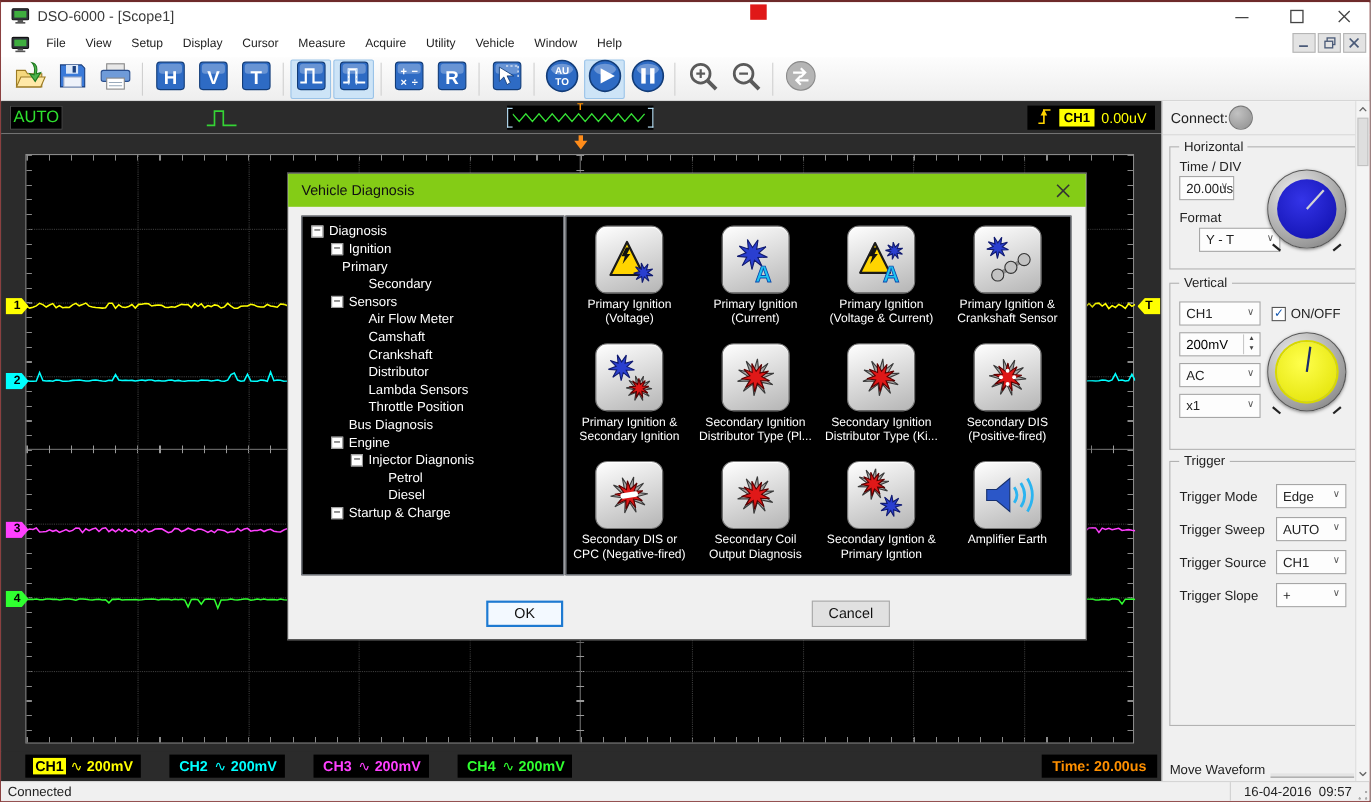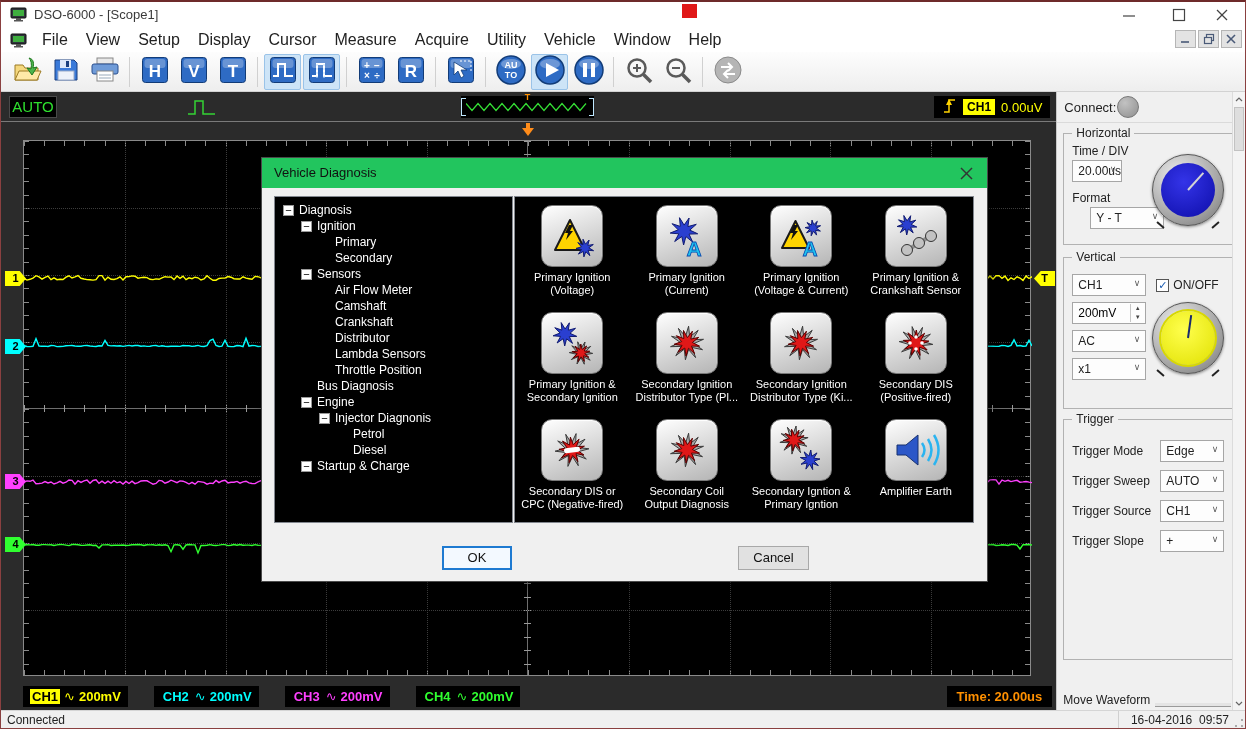--- a/index.html
+++ b/index.html
@@ -13,21 +13,21 @@
   .titlebar{position:relative; height:26px; background:#fff;}
   .app-icon16{position:absolute; left:9px; top:5px; width:17px; height:15px;}
   .title-text{position:absolute; left:33px; top:5px; font-size:13px; color:#3a3a3a;}
   .red-dot{position:absolute; left:681px; top:2px; width:15px; height:14px; background:#e01818;}
   .wb{position:absolute; top:6px; width:16px; height:14px; cursor:default;}
   .wb-min{left:1121px;} .wb-max{left:1171px;} .wb-close{left:1214px;}
   
   .menubar{position:relative; height:24px; background:#fff; display:flex; align-items:center;}
   .mb-icon{position:static; margin-left:9px;}
   .menu-items{display:flex; margin-left:6px;}
-  .menu-item{font-size:16px; color:#222; padding:2px 9px; cursor:default;}
+  .menu-item{font-size:11px; color:#222; padding:2px 9px; cursor:default;}
   .mdi{position:absolute; right:3px; top:2px; display:flex; gap:2px;}
   .mdi-btn{width:21px; height:18px; background:#e3e3e3; border:1px solid #b5b5b5; display:flex; align-items:center; justify-content:center;}
   
   .toolbar{height:40px; background:linear-gradient(#fdfdfd,#eeeeee); border-bottom:1px solid #d2d2d2; display:flex; align-items:center; padding-left:6px;}
   .tb-btn{width:37px; height:36px; display:flex; align-items:center; justify-content:center; border:1px solid transparent; border-radius:2px; margin:0 1px;}
   .tb-btn.selected{background:#cde4f7; border-color:#9ac3e8;}
   .tb-sep{width:1px; height:30px; background:#d0d0d0; margin:0 5px;}
   
   .main{display:flex; height:618px;}
   .scope-col{width:1057px; background:#2b2b2b; position:relative;}
@@ -107,21 +107,21 @@
   .vs-down{position:absolute; bottom:0; left:0; right:0;}
   .vs-thumb{position:absolute; left:1px; right:1px; top:15px; height:44px; background:#dedede; border:1px solid #c2c2c2;}
   
   .statusbar{position:relative; height:19px; background:#f0f0f0; border-top:1px solid #d5d5d5; display:flex; align-items:center; font-size:12px; color:#222;}
   .sb-left{padding-left:6px;}
   .sb-datetime{margin-left:auto; border-left:1px solid #d0d0d0; height:100%; display:flex; align-items:center; padding:0 16px 0 12px; white-space:pre;}
   .sb-grip{position:absolute; right:2px; bottom:2px; width:8px; height:8px;
     background:radial-gradient(circle at 7px 1px,#aaa 1px,transparent 1.4px),radial-gradient(circle at 7px 7px,#aaa 1px,transparent 1.4px),radial-gradient(circle at 1px 7px,#aaa 1px,transparent 1.4px);}
   
   .dialog{position:absolute; left:260px; top:155px; width:727px; height:425px; background:#f0f0f0; border:1px solid #4a4a4a; box-shadow:3px 4px 10px rgba(0,0,0,.5); z-index:50;}
-  .dlg-titlebar{position:relative; height:30px; background:#22c55e;}
+  .dlg-titlebar{position:relative; height:30px; background:#84cc16;}
   .dlg-title{position:absolute; left:12px; top:7px; font-size:13px; color:#111;}
   .dlg-close{position:absolute; right:13px; top:7px; width:16px; height:16px; display:flex; align-items:center; justify-content:center;}
   .tree-panel{position:absolute; left:12px; top:38px; width:239px; height:327px; background:#000; border:1px solid #82878f; overflow:hidden; padding-top:5px;}
   .tree-row{height:16px; display:flex; align-items:center; color:#fff; font-size:12px; white-space:nowrap;}
   .treebox{width:11px; height:11px; background:#fff; border:1px solid #9a9a9a; color:#000; font-size:11px; line-height:8px; text-align:center; margin-right:5px; flex:none;}
   .tree-spacer{width:16px; flex:none;}
   .grid-panel{position:absolute; left:252px; top:38px; width:460px; height:327px; background:#000; border:1px solid #82878f; display:grid; grid-template-columns:repeat(4,1fr); grid-template-rows:repeat(3,1fr); padding:2px 0;}
   .diag-cell{display:flex; flex-direction:column; align-items:center; padding-top:6px;}
   .diag-tile{width:62px; height:62px; border-radius:11px; background:linear-gradient(160deg,#ffffff,#b5b5b5); border:1px solid #787878; box-shadow:inset 0 1px 1px #fff,0 1px 3px rgba(0,0,0,.7); display:flex; align-items:center; justify-content:center;}
   .diag-label{color:#fff; font-size:11px; line-height:13px; text-align:center; margin-top:4px;}
@@ -563,21 +563,21 @@
     </div>
     <div class="tree-panel">
         <div class="tree-row" style="padding-left: 8px;">
           <span class="treebox">−</span>
           <span>Diagnosis</span>
         </div>
         <div class="tree-row" style="padding-left: 26px;">
           <span class="treebox">−</span>
           <span>Ignition</span>
         </div>
-        <div class="tree-row" style="padding-left: 44px;">
+        <div class="tree-row" style="padding-left: 20px;">
           <span class="tree-spacer"></span>
           <span>Primary</span>
         </div>
         <div class="tree-row" style="padding-left: 44px;">
           <span class="tree-spacer"></span>
           <span>Secondary</span>
         </div>
         <div class="tree-row" style="padding-left: 26px;">
           <span class="treebox">−</span>
           <span>Sensors</span>

